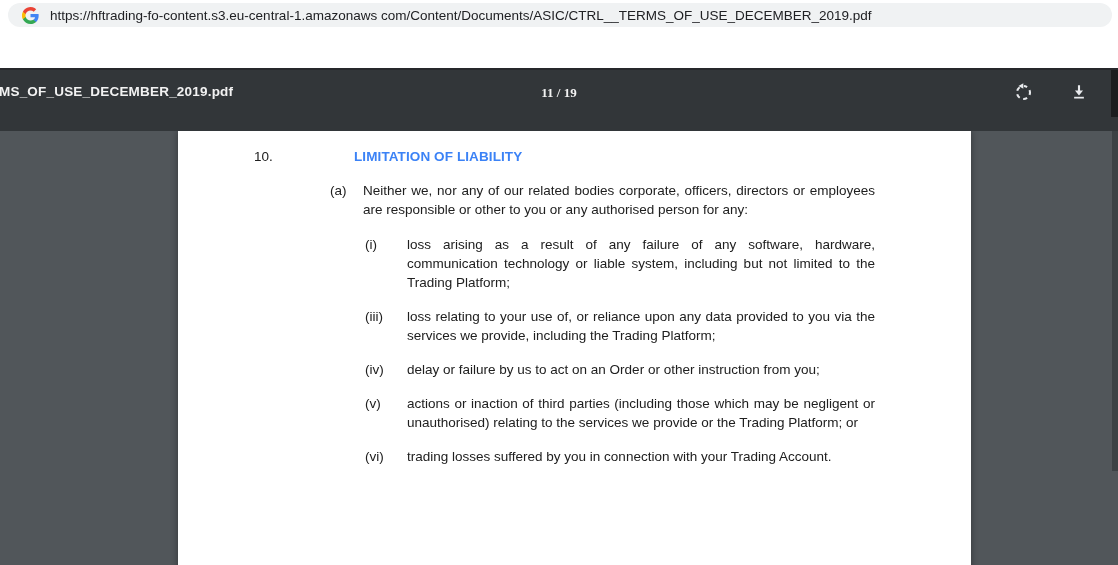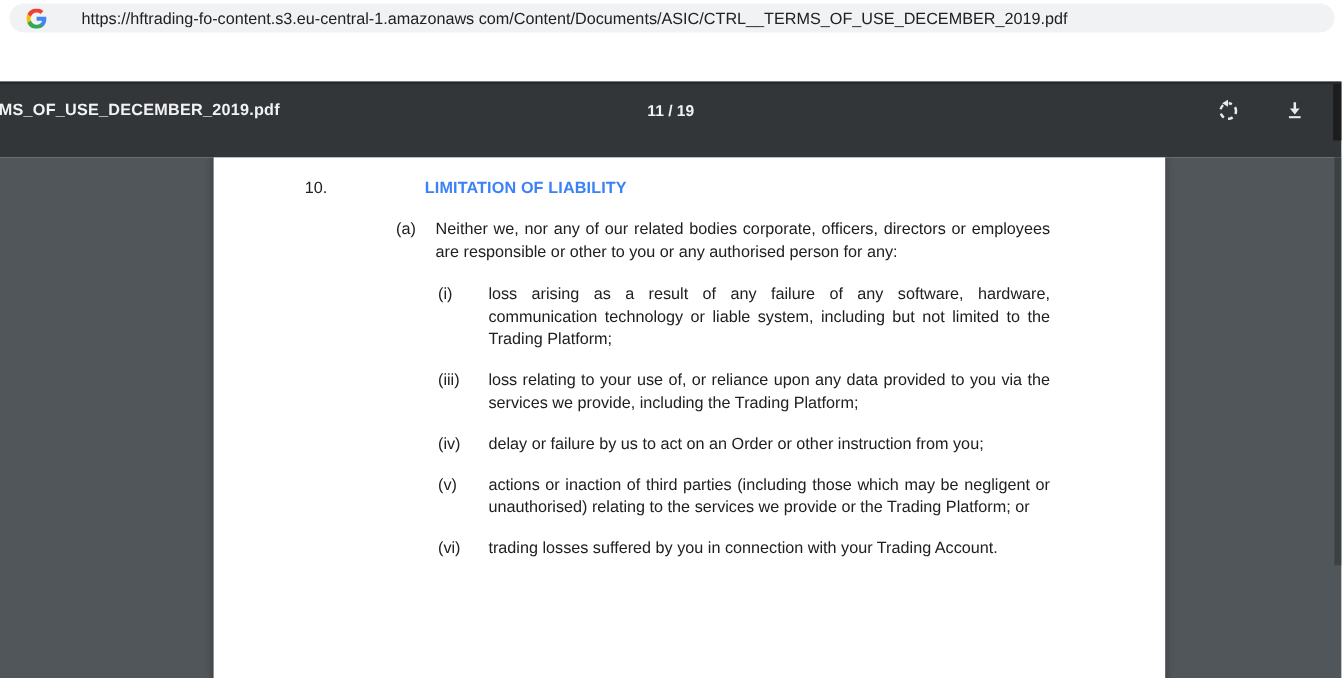--- a/index.html
+++ b/index.html
@@ -3,31 +3,31 @@
 <meta charset="utf-8">
 <style>
   * { margin:0; padding:0; box-sizing:border-box; }
   html,body { width:1118px; height:565px; overflow:hidden; background:#fff;
               font-family:"Liberation Sans", sans-serif; }
 
   
   .browser-top { height:68px; background:#ffffff; position:relative; }
   .omnibox { position:absolute; left:8px; right:6px; top:3px; height:24px;
              background:#f0f2f3; border-radius:14px; display:flex; align-items:center;
-             padding:0 14px; gap:29px; }
+             padding:0 14px; gap:11px; }
   .omnibox .url { font-size:13.5px; color:#202124; white-space:nowrap; overflow:hidden; }
   .favicon { width:17px; height:17px; flex:0 0 auto; display:block; }
 
   
   .pdf-toolbar { height:63px; background:#323639; border-top:2px solid #26282b;
                  position:relative; color:#f1f1f1; }
   .pdf-title { position:absolute; left:-1px; top:14px; font-size:13.5px; font-weight:700;
                letter-spacing:.2px; color:#f2f2f2; white-space:nowrap; }
   .pdf-pagecount { position:absolute; left:0; right:0; top:15px; text-align:center;
-                   font-size:13px; font-weight:700; color:#f2f2f2; }
+                   font-size:13px; font-weight:700; color:#f2f2f2;font-family:Liberation Serif, serif; }
   .tb-icons { position:absolute; right:26px; top:9px; display:flex; gap:30px; }
   .tb-btn { width:26px; height:26px; display:flex; align-items:center; justify-content:center;
             cursor:pointer; }
 
   
   .viewer { height:450px; background:#51565a; position:relative; overflow:hidden; }
   .pdf-page { position:absolute; left:178px; top:0; width:793px; height:470px;
               background:#ffffff; box-shadow:0 0 7px rgba(0,0,0,.38); }
 
   

